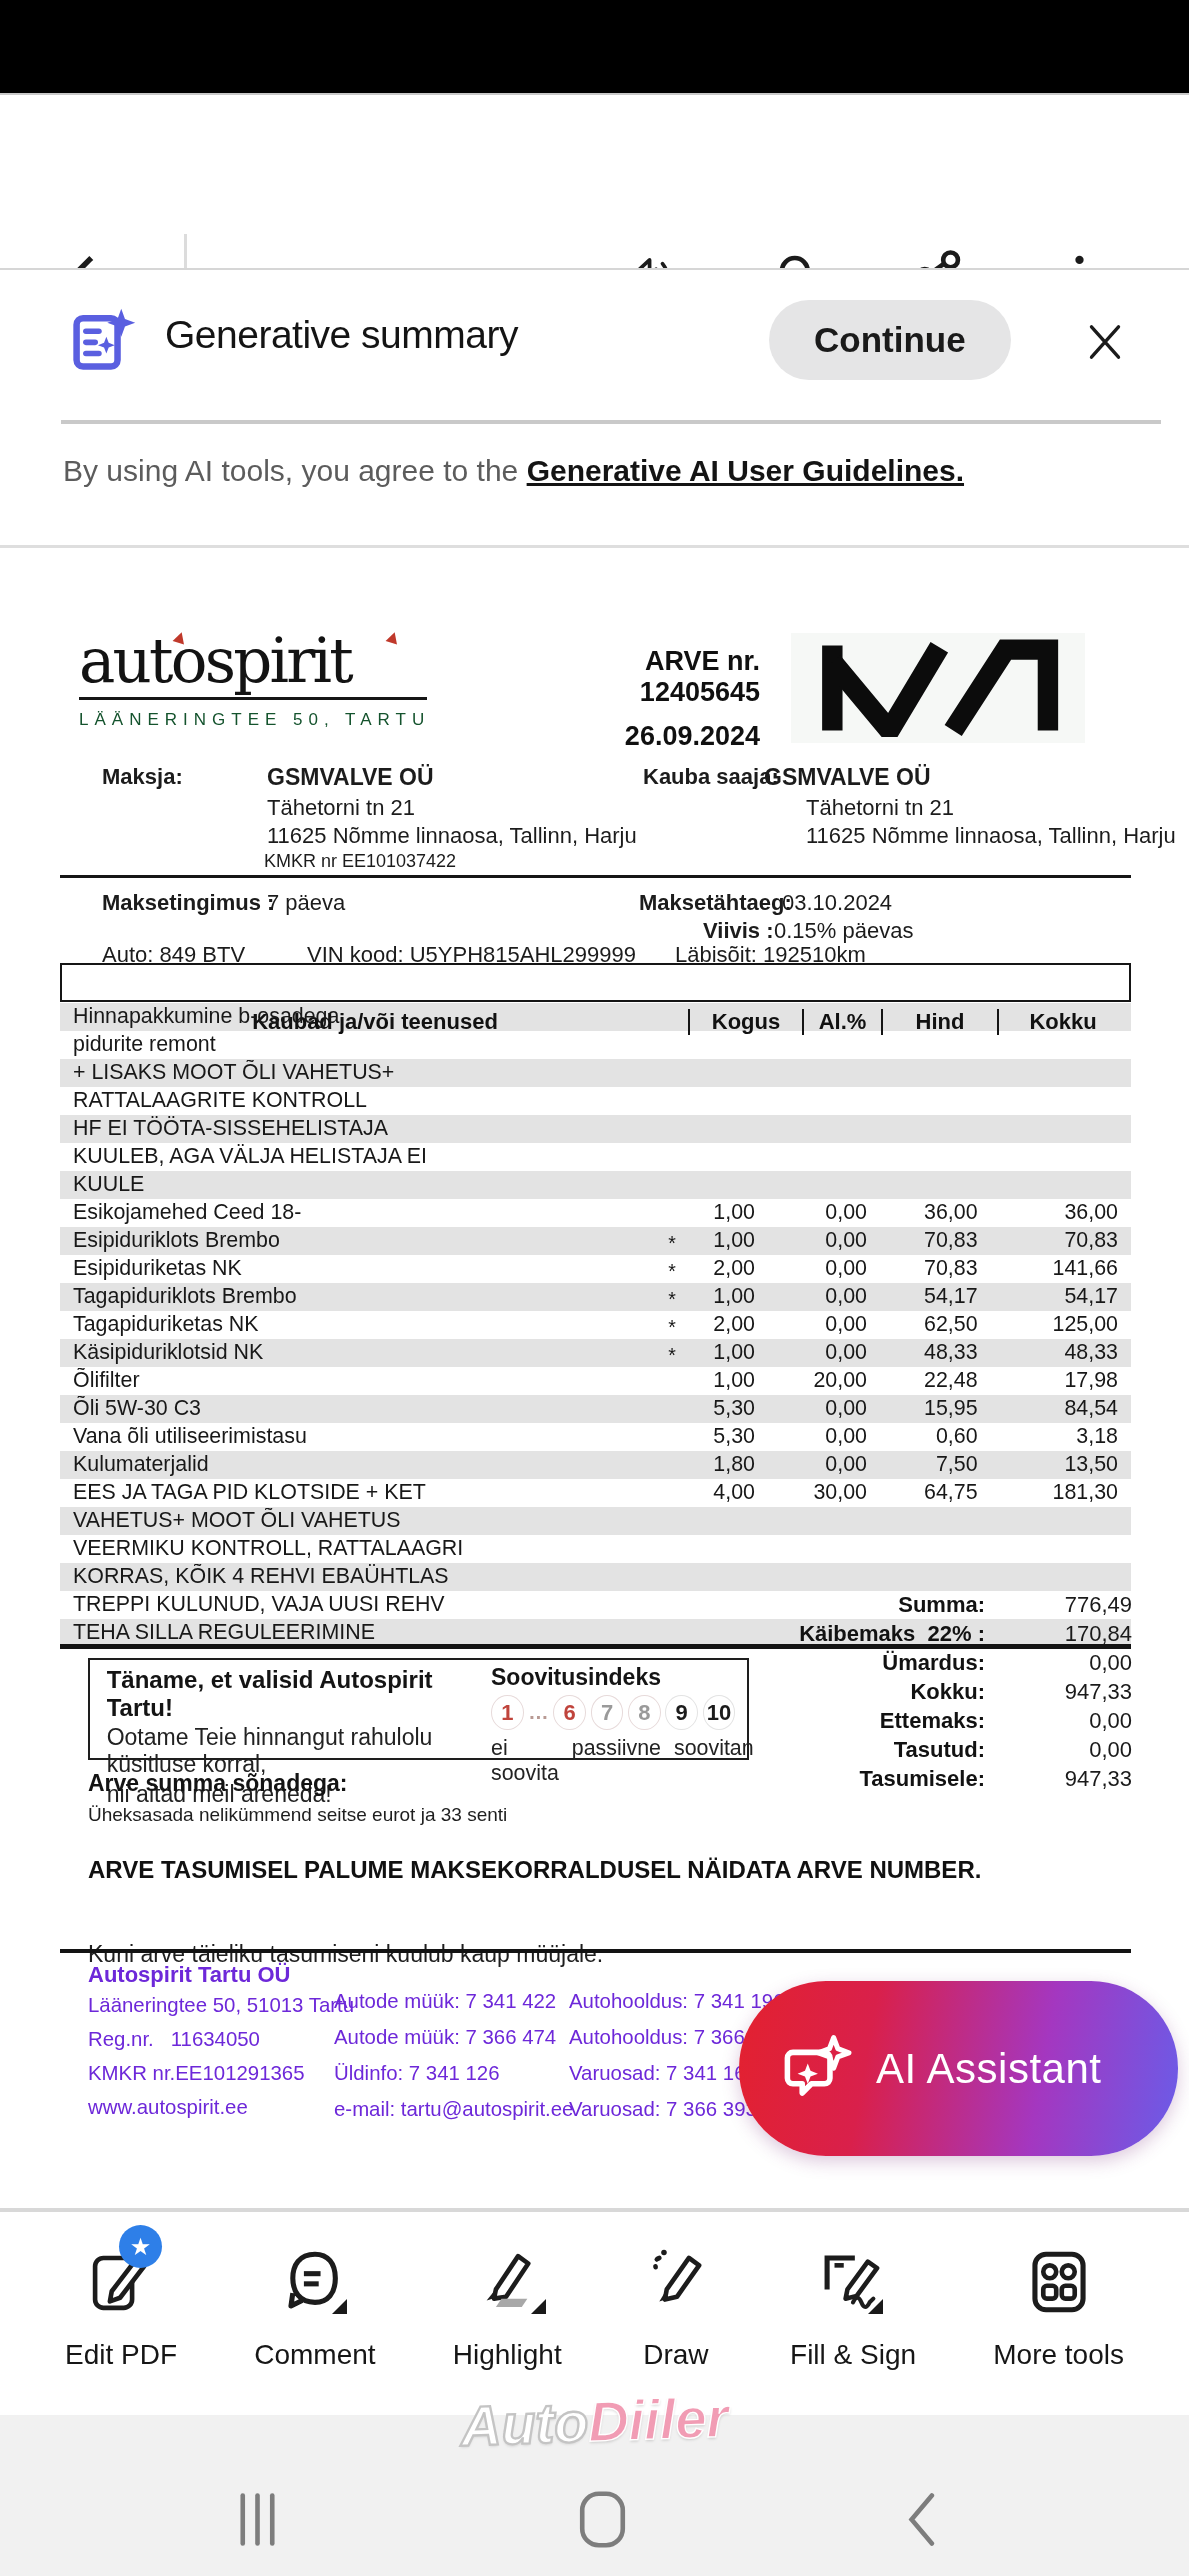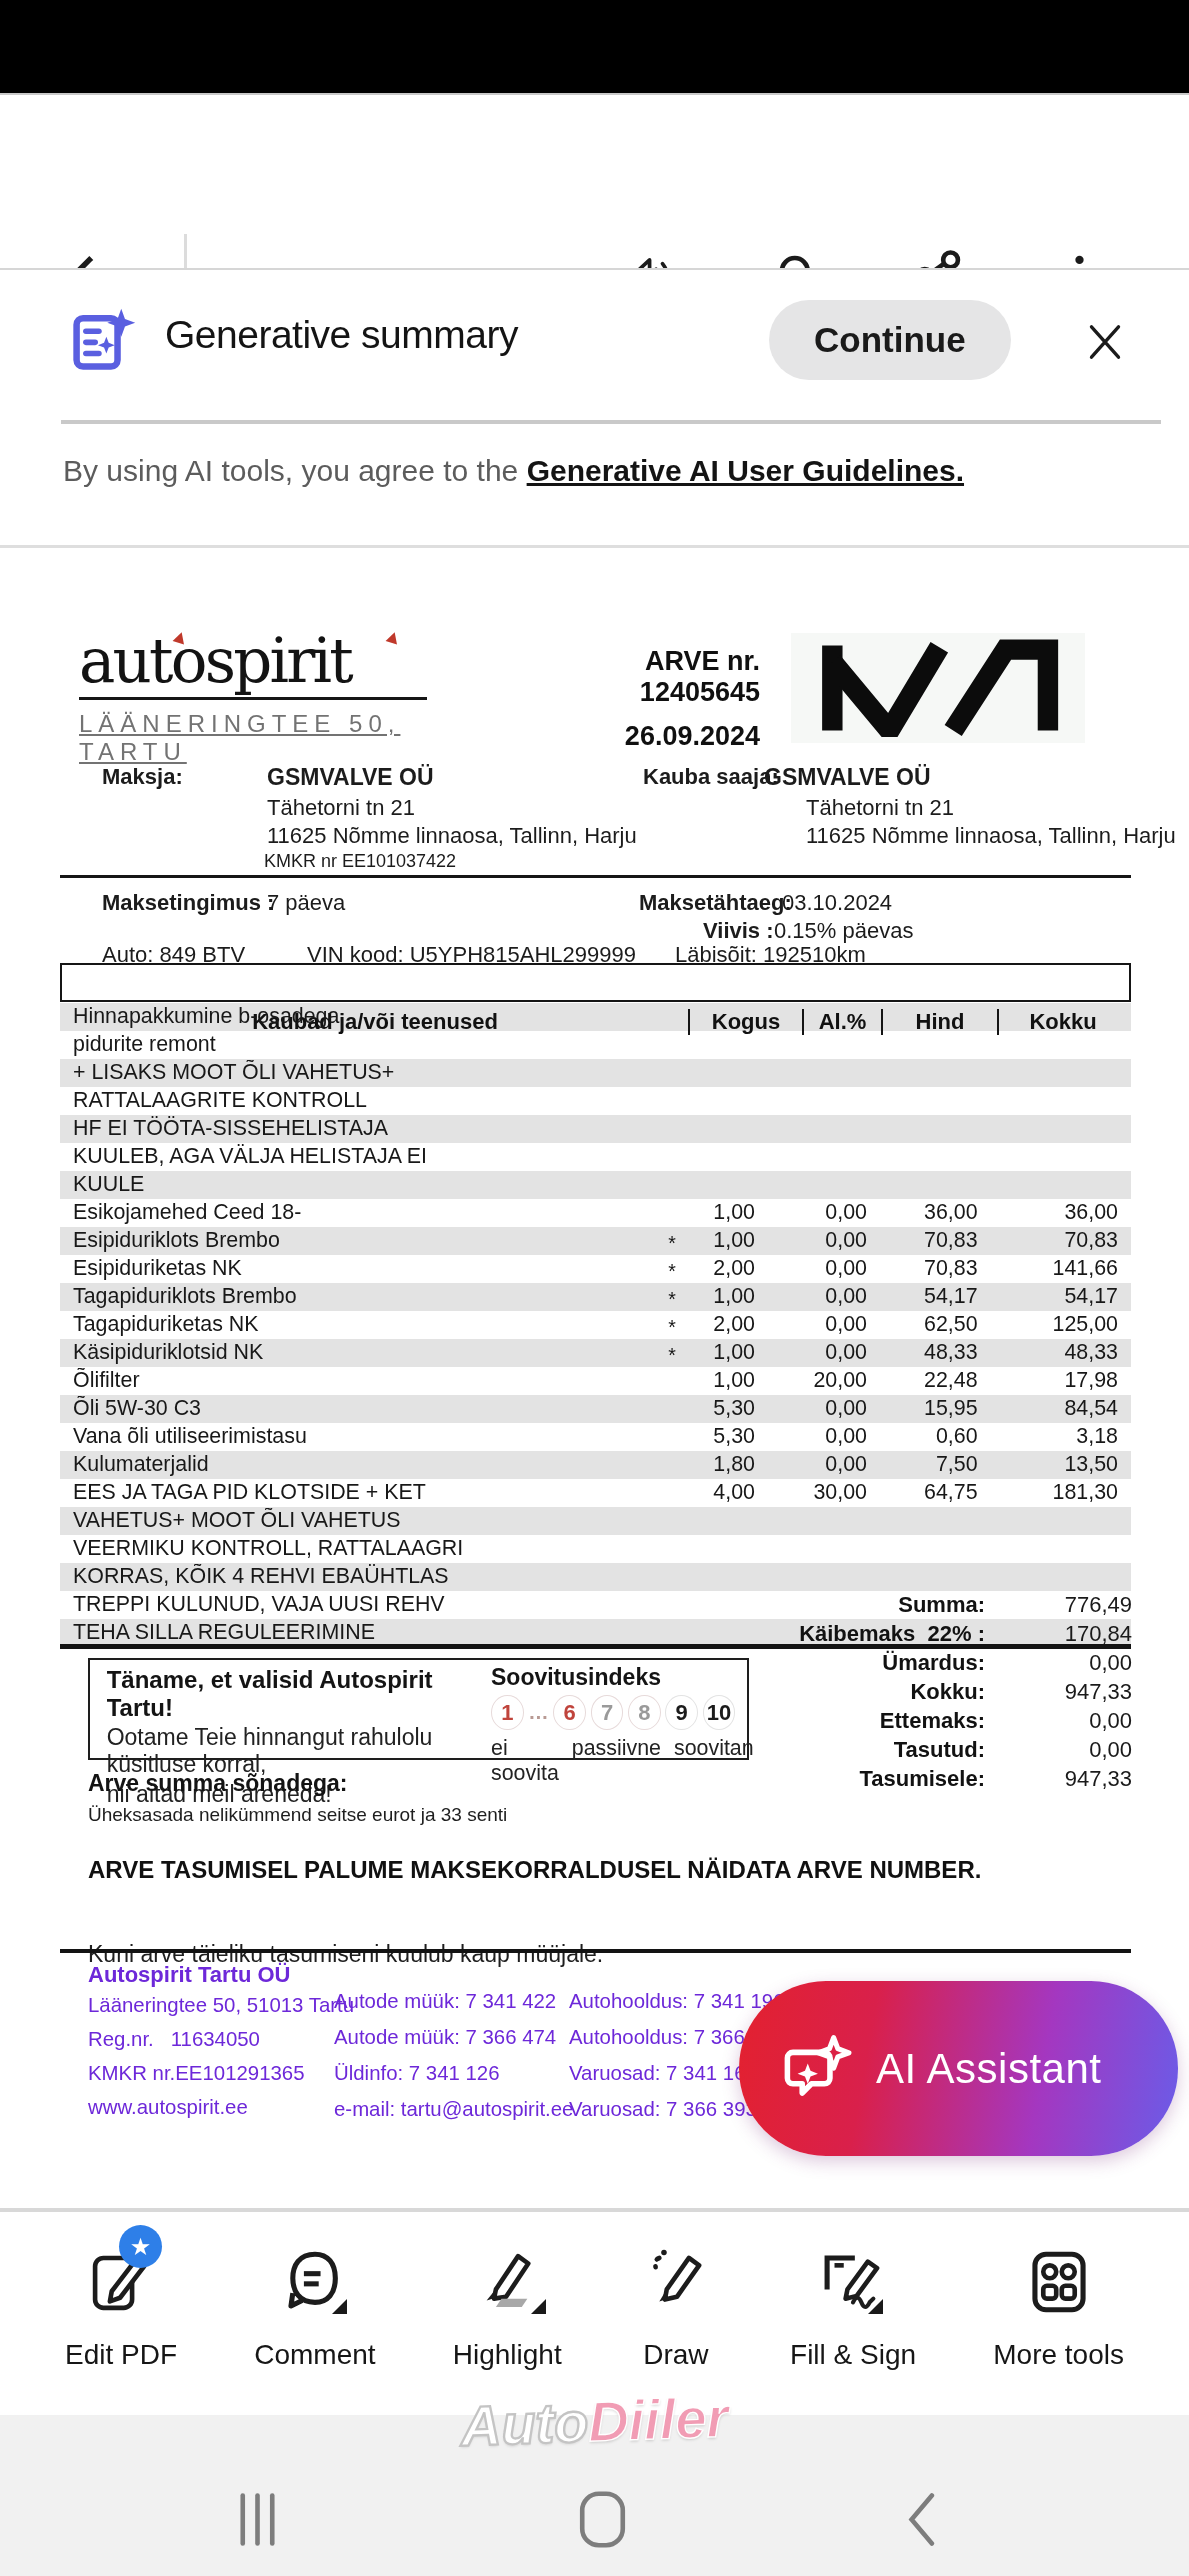--- a/index.html
+++ b/index.html
@@ -31,21 +31,21 @@
   .terms-link{color:#141414;font-weight:700;text-decoration:underline;}
   .banner-shadow{position:absolute;top:545px;left:0;width:1189px;height:2.8px;background:#dedede;}
   
   .page{position:absolute;top:548px;left:0;width:1189px;height:1661px;background:#fff;font-family:"Liberation Sans",sans-serif;}
   .as-logo{position:absolute;left:79px;top:82px;width:353px;}
   .as-logo-text{font-family:"DejaVu Serif","Liberation Serif",serif;font-size:61px;font-weight:500;letter-spacing:-2.8px;color:#131313;line-height:1;}
   .as-accent{position:absolute;width:0;height:0;border-left:6.5px solid transparent;border-right:6.5px solid transparent;border-bottom:11px solid #c0392b;}
   .as-accent.a1{left:95px;top:1.9px;transform:rotate(18deg);}
   .as-accent.a2{left:308px;top:1.9px;transform:rotate(18deg);}
   .as-underline{width:348px;height:3.7px;background:#161616;margin-top:5.6px;}
-  .as-sub{margin-top:9.3px;font-size:24px;letter-spacing:6px;color:#737373;font-weight:500;text-decoration:underline;}
+  .as-sub{margin-top:9.3px;font-size:17px;letter-spacing:6px;color:#14532d;font-weight:500;}
   .arve-block{position:absolute;left:548px;top:98px;width:212px;text-align:right;font-weight:700;font-size:27px;color:#101010;}
   .arve-line2{margin-top:13px;}
   .kia-logo{position:absolute;left:791px;top:85px;width:294px;height:110px;background:#f6f8f6;display:flex;align-items:center;justify-content:center;}
   .kia-logo svg{width:279px;height:98px;}
   .lbl{font-weight:700;}
   .doc-text{position:absolute;font-size:22px;color:#1c1c1c;white-space:pre;}
   .hr-black{position:absolute;left:60px;width:1071px;height:2.8px;background:#161616;}
   
   .inv-table{position:absolute;left:60px;top:415px;width:1071px;}
   .thead{display:grid;grid-template-columns:626px 114px 79px 116px 130px;border:2.8px solid #151515;height:35px;}

